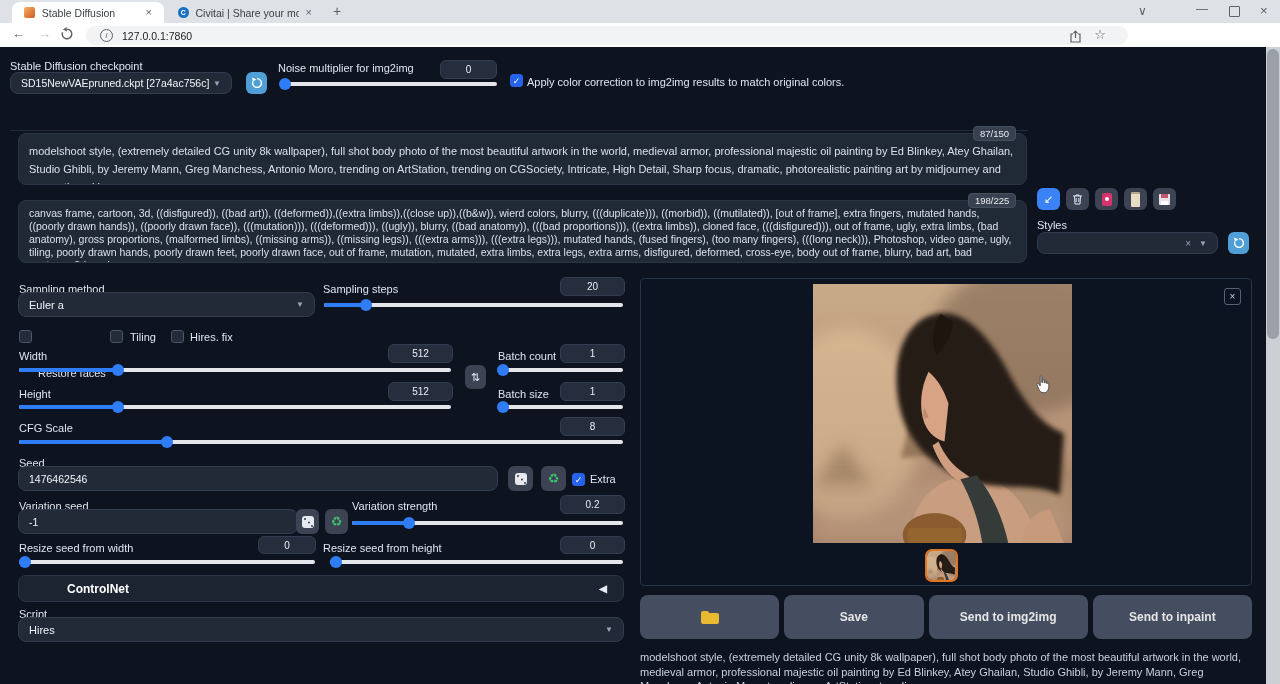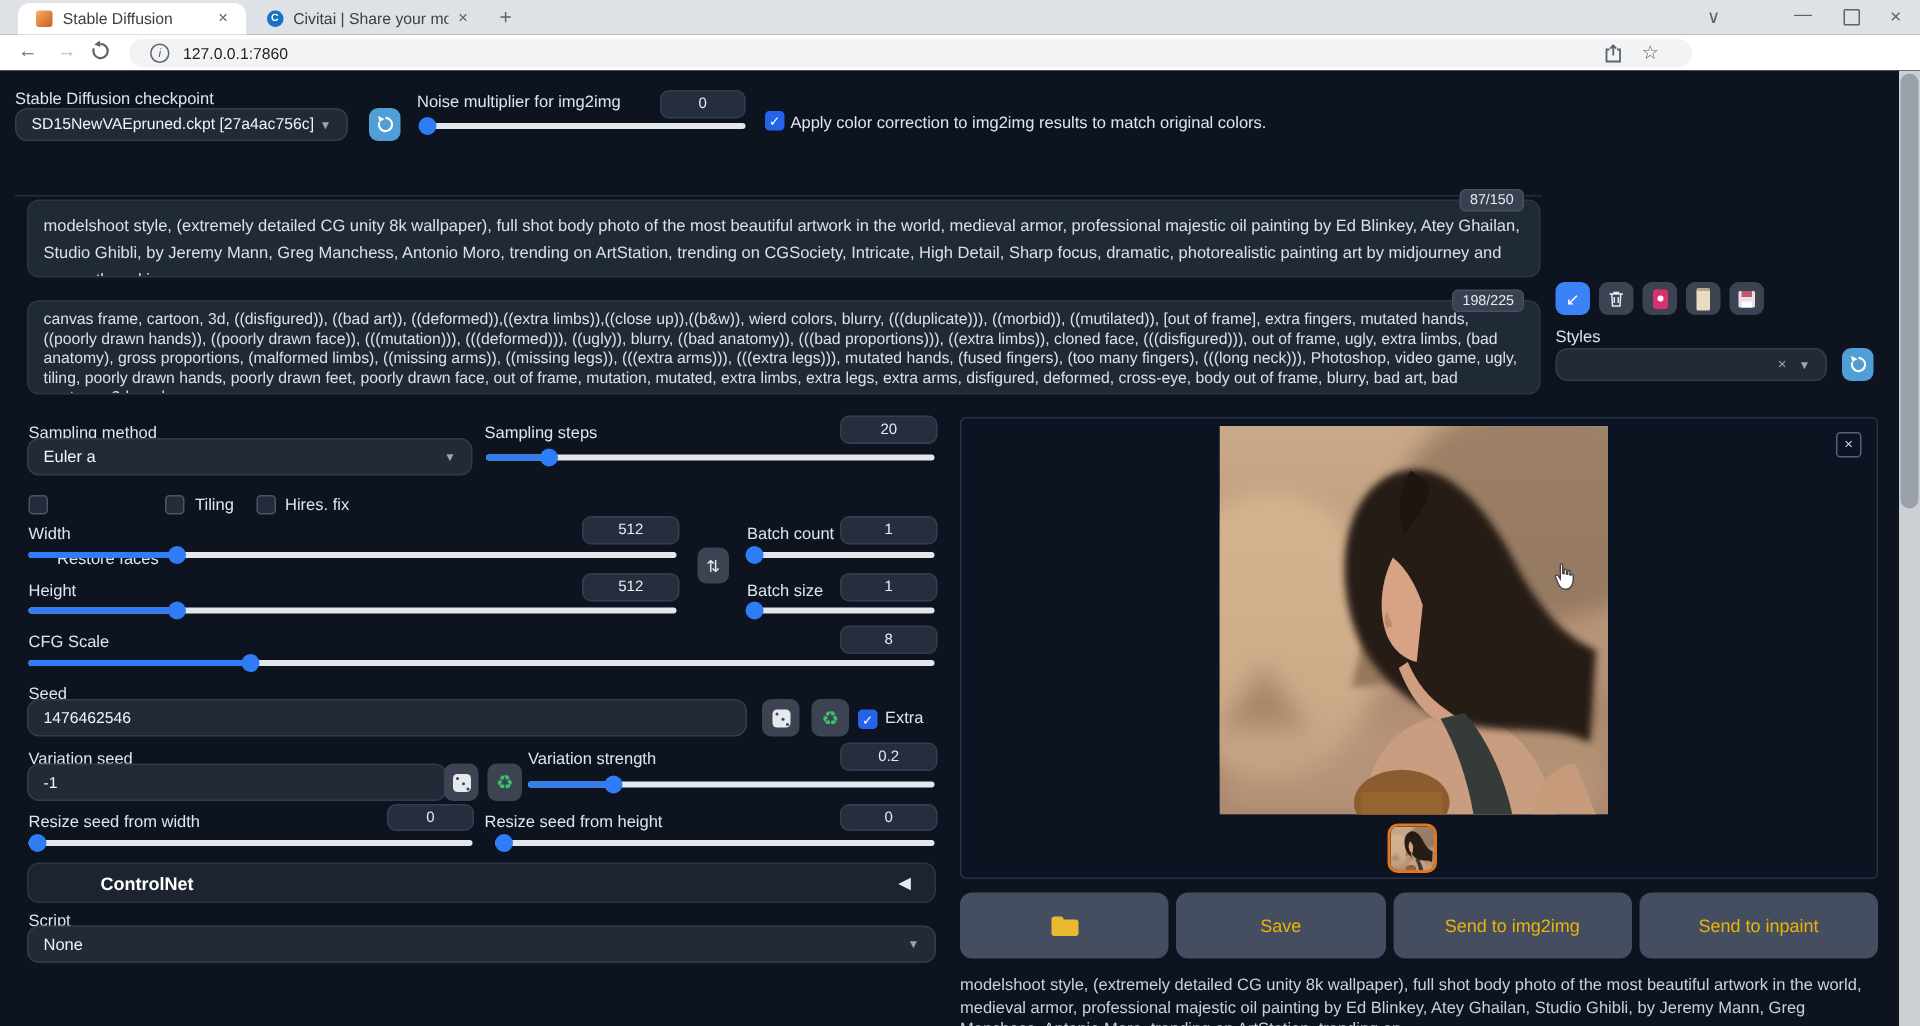--- a/index.html
+++ b/index.html
@@ -27,21 +27,21 @@
   .caret{margin-left:auto;color:#9aa4b4;font-size:8px;}
   .slider{position:absolute;height:4px;background:#e3e6ea;border-radius:2px;}
   .slider .fill{position:absolute;left:0;top:0;height:100%;background:#2f7df6;border-radius:2px;}
   .slider .knob{position:absolute;top:50%;transform:translate(-50%,-50%);width:12px;height:12px;border-radius:50%;background:#2f7df6;}
   .cb{position:absolute;width:13px;height:13px;border-radius:3px;background:#242c3a;border:1px solid #4a5568;box-sizing:border-box;}
   .cb.on{background:#2563eb;border-color:#2563eb;color:#fff;font-size:9px;display:flex;align-items:center;justify-content:center;}
   .textbox{position:absolute;background:#202936;border:1px solid #2b3545;border-radius:8px;color:#d9e0ea;overflow:hidden;box-sizing:border-box;}
   .counter{position:absolute;background:#38414f;border:1px solid #46505f;border-radius:4px;color:#e5e9f0;font-size:9.5px;padding:1px 6px;z-index:5;}
   .utilbtn{position:absolute;width:23px;height:22px;border-radius:6px;background:#3c4454;display:flex;align-items:center;justify-content:center;}
   .bluebtn{background:#4f9fd6;}
-  .bigbtn{background:#454e60;border-radius:8px;color:#eab308;font-size:12px;display:flex;align-items:center;justify-content:center;text-align:center;line-height:15px;flex:1;}
+  .bigbtn{background:#454e60;border-radius:8px;color:#e5e5e5;font-size:12px;display:flex;align-items:center;justify-content:center;text-align:center;line-height:15px;flex:1;font-weight:bold;}
   .dice{width:12px;height:12px;background:#e7e9ee;border-radius:3px;position:relative;}
   .dice i{position:absolute;width:2.5px;height:2.5px;background:#394150;border-radius:50%;left:2px;top:2px;box-shadow:4px 3.5px 0 #394150,7px 7px 0 #394150;}
   .tabnav{position:absolute;left:18px;top:59px;display:flex;align-items:flex-end;}
   .tabitem{padding:6px 15px;font-size:12px;color:#9aa3b2;white-space:nowrap;}
   .tabitem.active{background:#2b3444;border-radius:8px 8px 0 0;color:#fff;font-weight:bold;}
   .cnheader{position:absolute;background:#1c2432;border:1px solid #2b3546;border-radius:8px;display:flex;align-items:center;color:#fff;font-size:12px;font-weight:bold;padding:0 16px;box-sizing:border-box;}
   .sb-track{position:absolute;left:1266px;top:0;width:14px;height:637px;background:#ccd0d5;}
   .sb-thumb{position:absolute;left:1px;top:2px;width:12px;height:290px;background:#9ba1a9;border-radius:6px;}
 </style>
 </head>
@@ -278,21 +278,21 @@
   <div class="slider" style="left:330px;top:513px;width:293px;">
     <div class="knob" style="left:2%;"></div>
   </div>
 
   <div class="cnheader" style="left:18px;top:528px;width:606px;height:27px;padding-left:48px;">
     <span>ControlNet</span>
     <span style="margin-left:auto;color:#e8ecf2;font-size:10px;">◀</span>
   </div>
   <div class="lbl" style="left:19px;top:561px;">Script</div>
   <div class="select" style="left:18px;top:570px;width:606px;height:25px;">
-    <span>None</span>
+    <span>Hires</span>
     <span class="caret">▼</span>
   </div>
 
   <div class="abs" style="left:640px;top:231px;width:612px;height:308px;background:#0c1422;border:1px solid #283349;border-radius:4px;box-sizing:border-box;"></div>
   <div class="abs" style="left:1224px;top:241px;width:15px;height:15px;border:1px solid #55607a;border-radius:3px;color:#cbd2dd;font-size:10px;display:flex;align-items:center;justify-content:center;">×</div>
 
   <svg width="0" height="0" style="position:absolute;">
     <defs>
       <linearGradient id="sky" x1="0" y1="0" x2="0" y2="1">
         <stop offset="0" stop-color="#c9aa88"></stop>

